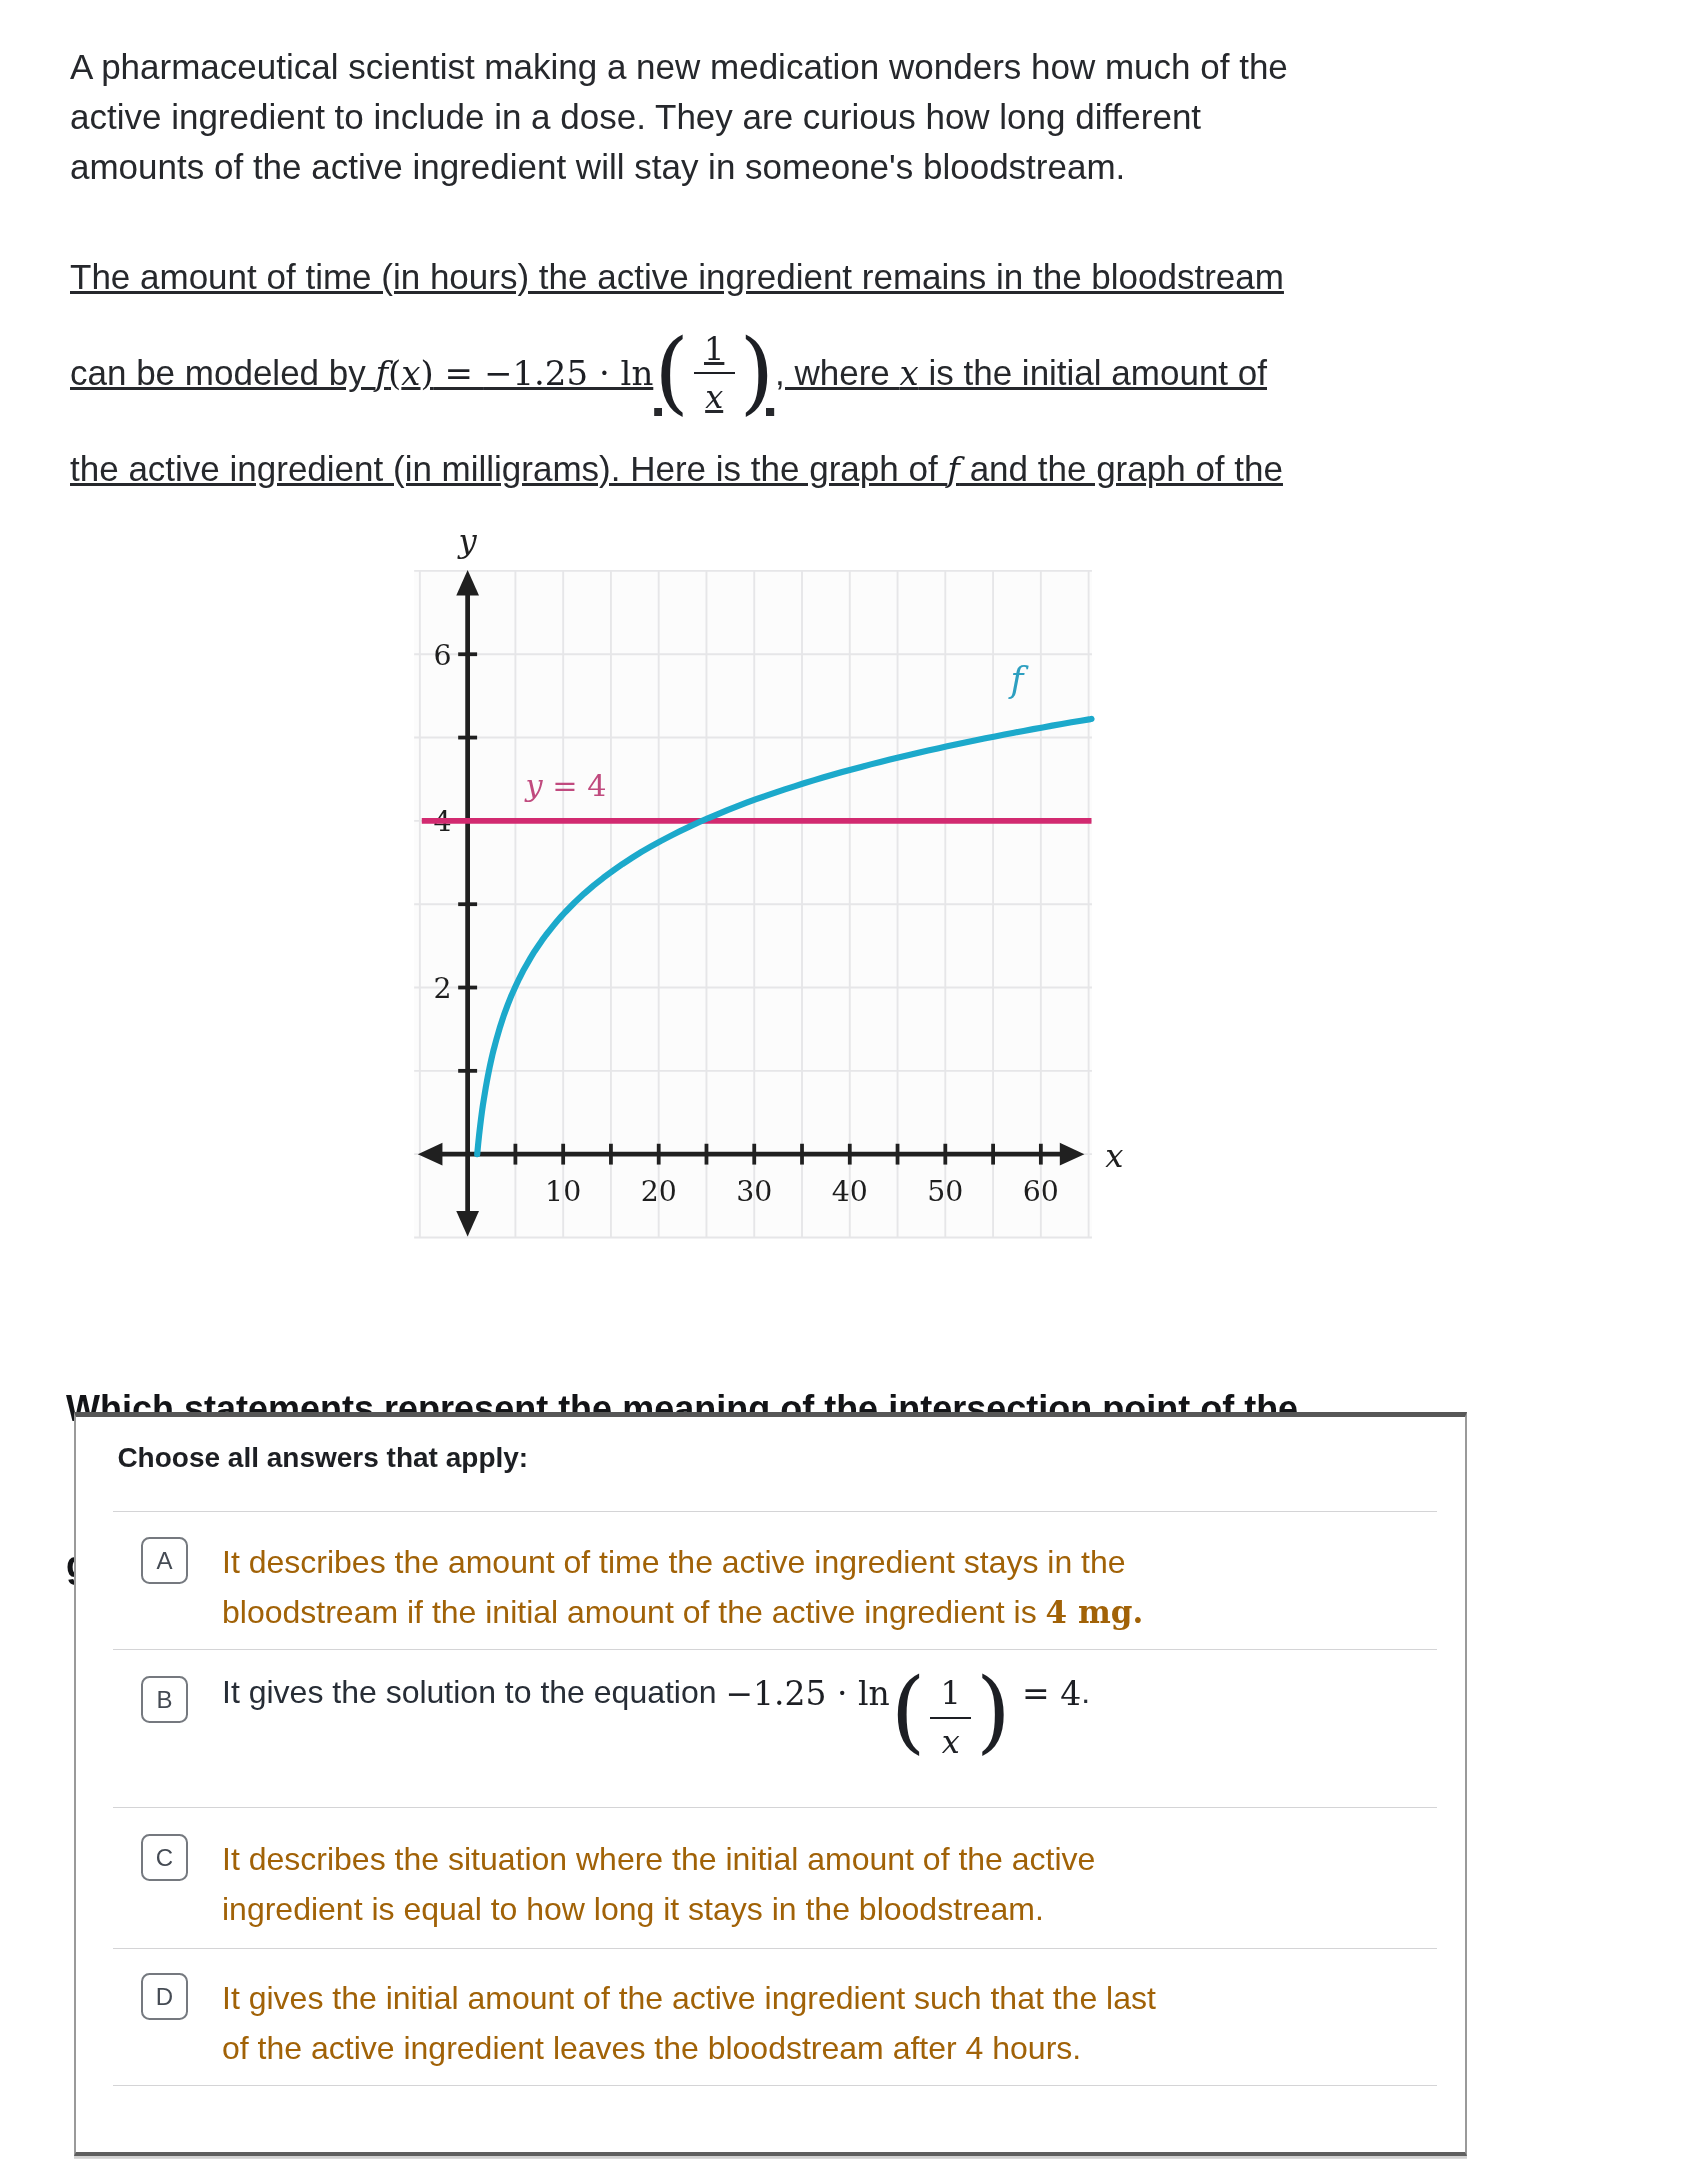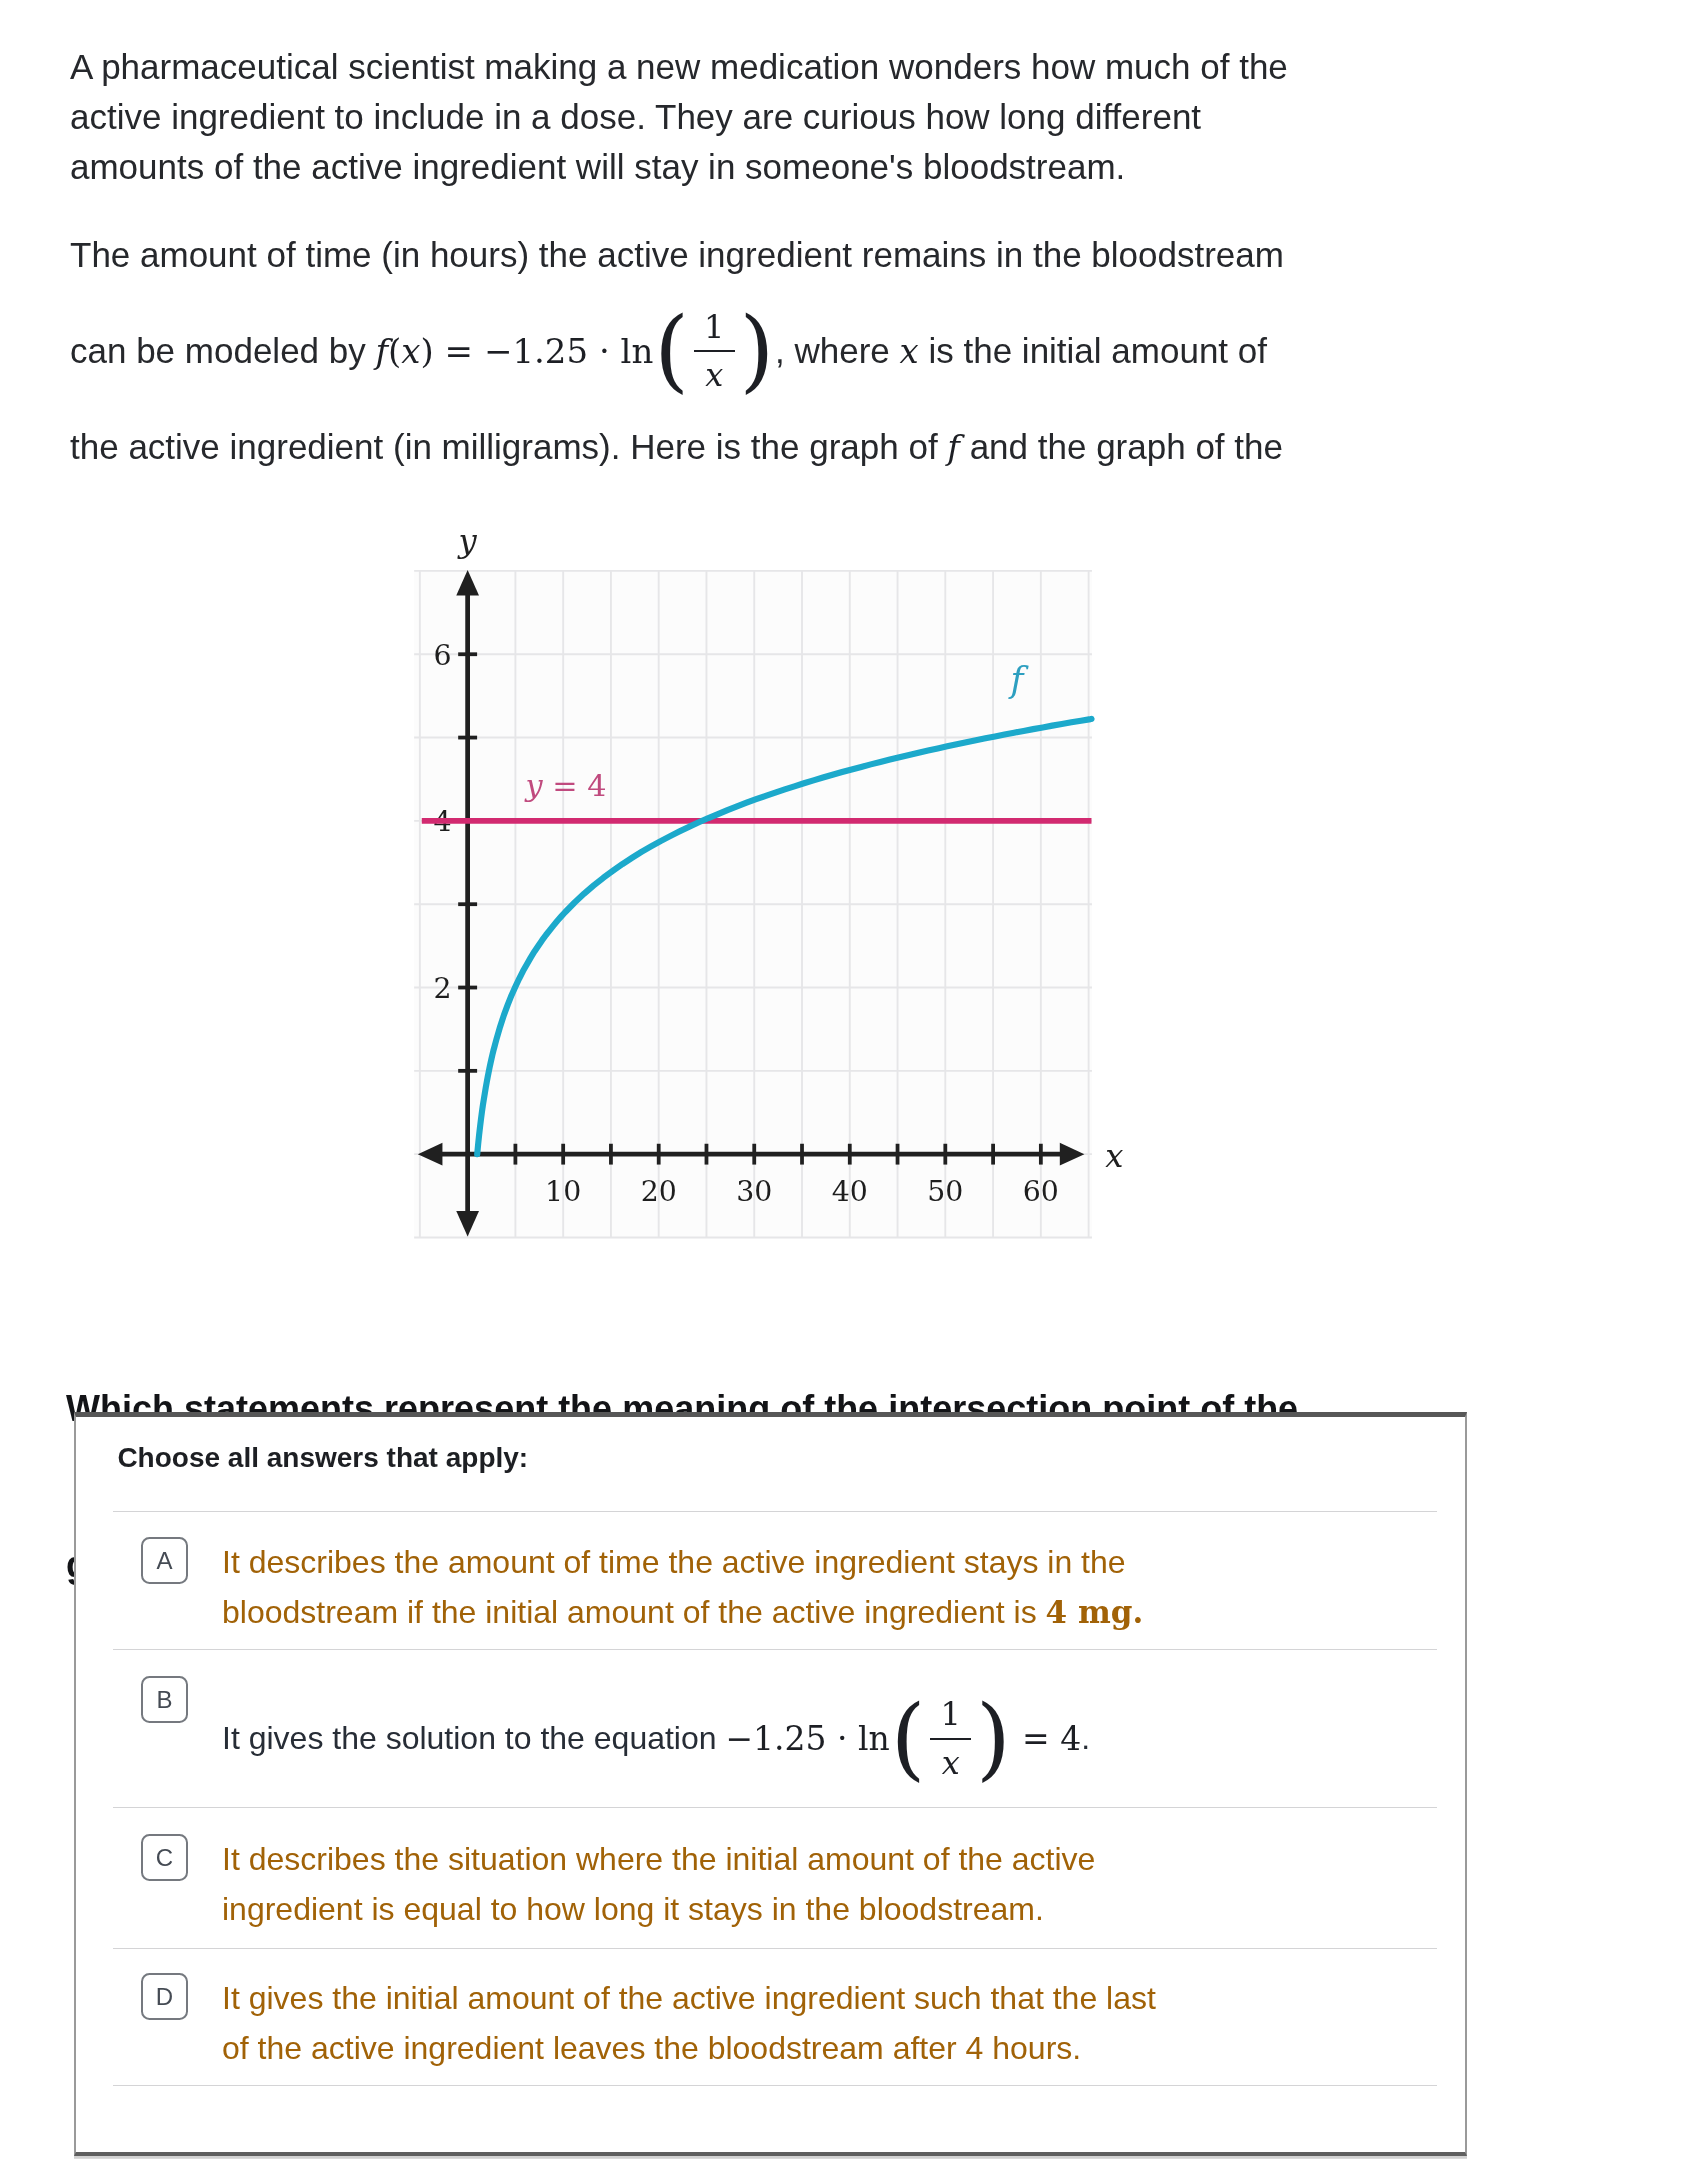--- a/index.html
+++ b/index.html
@@ -1,21 +1,21 @@
 <!DOCTYPE html>
 <html style="font-size:15px"><head>
 <meta charset="utf-8">
 <style>
   html,body{margin:0;padding:0;background:#ffffff;}
   body{width:1686px;height:2179px;position:relative;font-family:"Liberation Sans",sans-serif;color:#26282c;overflow:hidden;}
 
   
   .intro{position:absolute;left:70px;top:42px;width:1476px;}
   .tline{font-size:35px;line-height:50px;white-space:pre;}
-  .p2{margin-top:38px;}
+  .p2{margin-top:60px;text-decoration:underline;}
   .mline{display:flex;align-items:center;white-space:pre;height:142px;text-align:center;}
   .m-serif{font-family:"DejaVu Serif",serif;font-size:34px;color:#1d1f24;}
   .m-it{font-style:italic;}
   .paren{font-family:"DejaVu Serif",serif;font-size:89px;font-weight:400;color:#1d1f24;line-height:.85;padding:0 0.9px;}
   .frac{display:inline-flex;flex-direction:column;align-items:center;margin:0 2.8px;font-family:"DejaVu Serif",serif;font-size:32px;color:#1d1f24;}
   .frac .num{padding:0 11.4px 4.7px;}
   .frac .den{border-top:2.8px solid #1d1f24;font-style:italic;padding:3.8px 11.4px 0;}
 
   
   .graph-wrap{position:absolute;left:397px;top:516px;width:748px;height:748px;}
@@ -35,21 +35,21 @@
     background:#fff;display:flex;align-items:center;justify-content:center;
     font-size:24px;color:#454b54;margin-right:34px;cursor:pointer;}
   .ctext{font-size:32px;line-height:50px;color:#a16207;}
   .ctext .tline2{white-space:pre;}
   .serif-bit{font-family:"DejaVu Serif",serif;font-size:31px;font-weight:bold;}
   .pa{padding-top:25.6px;padding-bottom:11.4px;}
   .pb{padding-top:24.6px;padding-bottom:3.8px;}
   .pc{padding-top:26.5px;padding-bottom:13.2px;}
   .pd{padding-top:24.6px;padding-bottom:11.4px;}
   .bml .m-serif{font-size:33px;}
-  .bml{display:flex;align-items:center;white-space:pre;height:129px;font-size:32px;color:#272d36;}
+  .bml{display:flex;align-items:flex-start;white-space:pre;height:129px;font-size:32px;color:#272d36;}
   .cb-off{margin-top:1.9px;}
 </style>
 </head>
 <body>
 
 <div class="intro">
   <div>
     <div class="tline">A pharmaceutical scientist making a new medication wonders how much of the</div>
     <div class="tline">active ingredient to include in a dose. They are curious how long different</div>
     <div class="tline">amounts of the active ingredient will stay in someone's bloodstream.</div>

